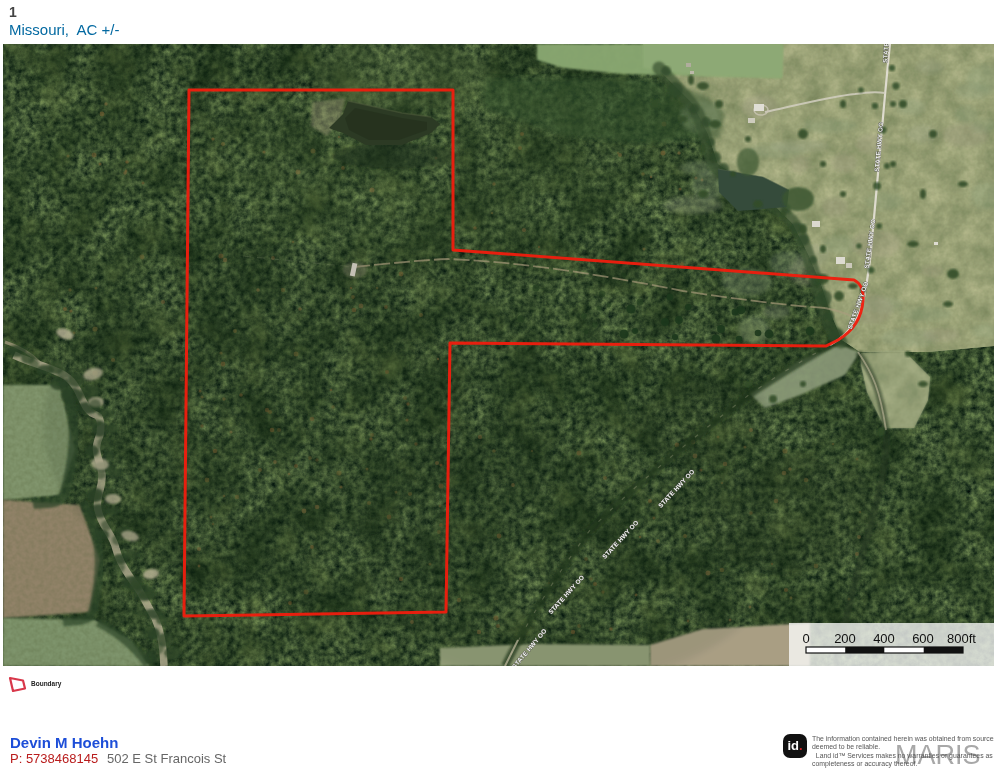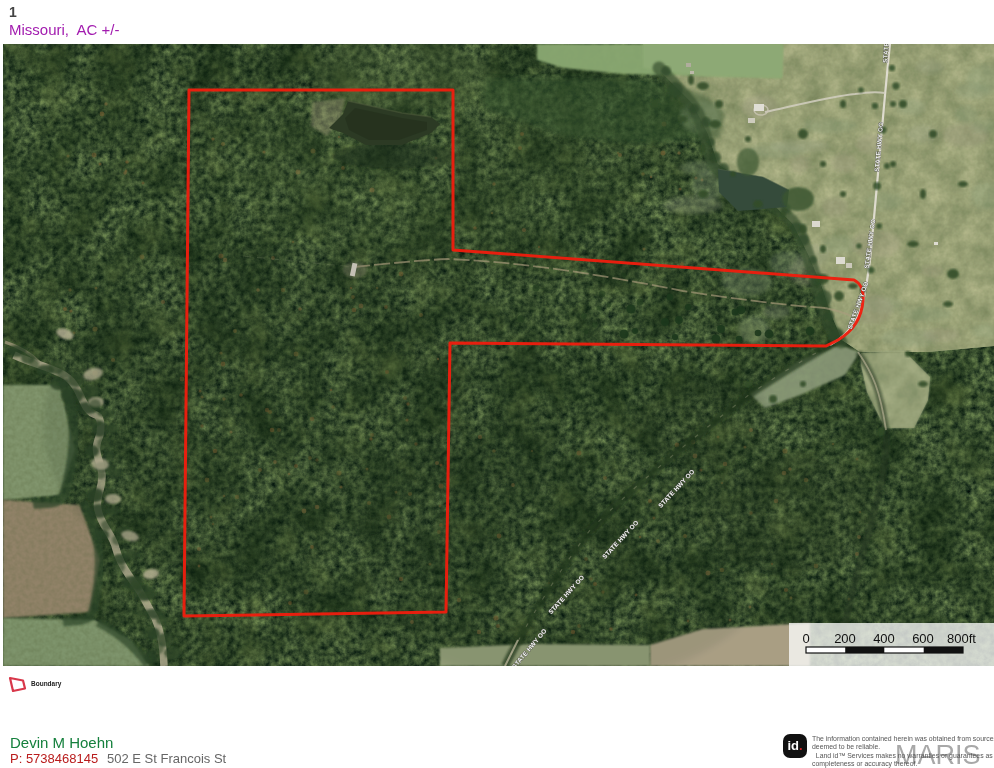--- a/index.html
+++ b/index.html
@@ -1,23 +1,23 @@
 <!DOCTYPE html>
 <html><head>
 <meta charset="utf-8">
 <style>
   html,body{margin:0;padding:0;background:#fff;}
   body{width:994px;height:768px;position:relative;font-family:"Liberation Sans",sans-serif;overflow:hidden;}
   .abs{position:absolute;}
   #hdr1{left:9px;top:4px;font-size:14px;font-weight:bold;color:#444;}
-  #hdr2{left:9px;top:21px;font-size:15px;color:#a21caf;}
+  #hdr2{left:9px;top:21px;font-size:15px;color:#0369a1;}
   #map{left:3px;top:44px;width:991px;height:622px;}
   #legend{left:8px;top:674px;width:200px;height:20px;}
   #legtxt{left:31px;top:680px;font-size:6.5px;font-weight:600;color:#222;}
-  #agent{left:10px;top:734px;font-size:15px;font-weight:normal;color:#15803d;}
+  #agent{left:10px;top:734px;font-size:15px;font-weight:bold;color:#1d4ed8;}
   #phone{left:10px;top:751px;font-size:13px;color:#b91c1c;}
   #addr{left:107px;top:751px;font-size:13px;color:#666;}
   #idlogo{left:783px;top:734px;width:24px;height:24px;background:#111;border-radius:7px;color:#fff;font-weight:bold;font-size:13px;text-align:center;line-height:24px;}
   #idlogo span{color:#cc2222;}
   #disc{left:812px;top:735px;width:188px;font-size:6.9px;line-height:8.3px;color:#555;white-space:nowrap;}
   #maris{left:895px;top:740px;font-size:27px;color:#9a9a9a;opacity:0.85;letter-spacing:0px;text-shadow:0 0 2px #fff;}
 </style>
 </head>
 <body>
 <div class="abs" id="hdr1">1</div>

